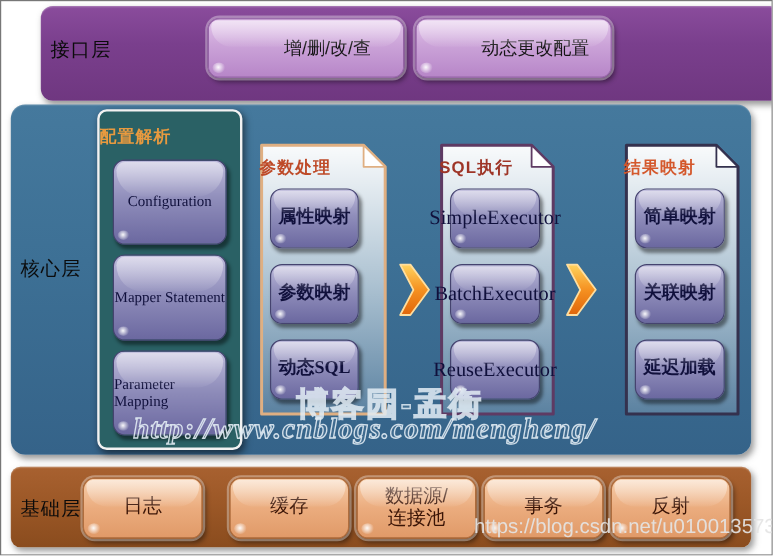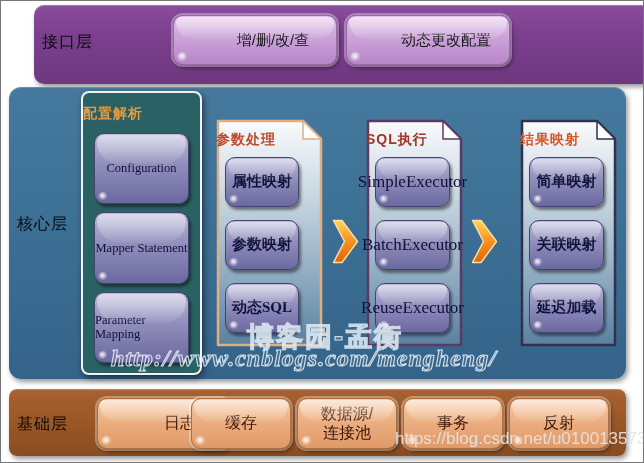--- a/index.html
+++ b/index.html
@@ -75,21 +75,21 @@
   
   .arrow{position:absolute;top:132px;width:27px;height:45px;}
   .arrow.a0{left:323px;}
   .arrow.a1{left:462px;}
 
   
   .tbtn{background:linear-gradient(180deg,#f7cfac 0%,#ebac7e 50%,#e09a68 100%);
     border:1px solid #b06e3e;color:#3a1406;font-size:16px;
     box-shadow:0 0 0 2px rgba(255,255,255,.35), 2px 3px 4px rgba(0,0,0,.45);
     white-space:pre-line;line-height:1.15;top:9px;width:98px;height:49px;}
-  .tbtn.b0{left:88px;padding-left:33px;}.tbtn.b1{left:182px;}.tbtn.b2{left:288px;}
+  .tbtn.b0{left:60px;}.tbtn.b1{left:182px;}.tbtn.b2{left:288px;}
   .tbtn.b3{left:394px;}.tbtn.b4{left:500px;}
 
   
   .wm{position:absolute;z-index:6;pointer-events:none;white-space:nowrap;}
   .wm-name{left:246px;top:318px;font-size:27px;font-weight:bold;
     color:rgba(255,255,255,.06);-webkit-text-stroke:1.2px rgba(226,236,244,.85);letter-spacing:2px;}
   .wm-url{left:110px;top:344px;font-size:24px;font-weight:bold;font-style:italic;
     font-family:"Liberation Serif",serif;color:rgba(255,255,255,.05);
     -webkit-text-stroke:1.1px rgba(226,236,244,.9);letter-spacing:1px;}
   .wm-csdn{left:394px;top:428px;font-size:17px;color:rgba(228,228,228,.92);z-index:7;}

